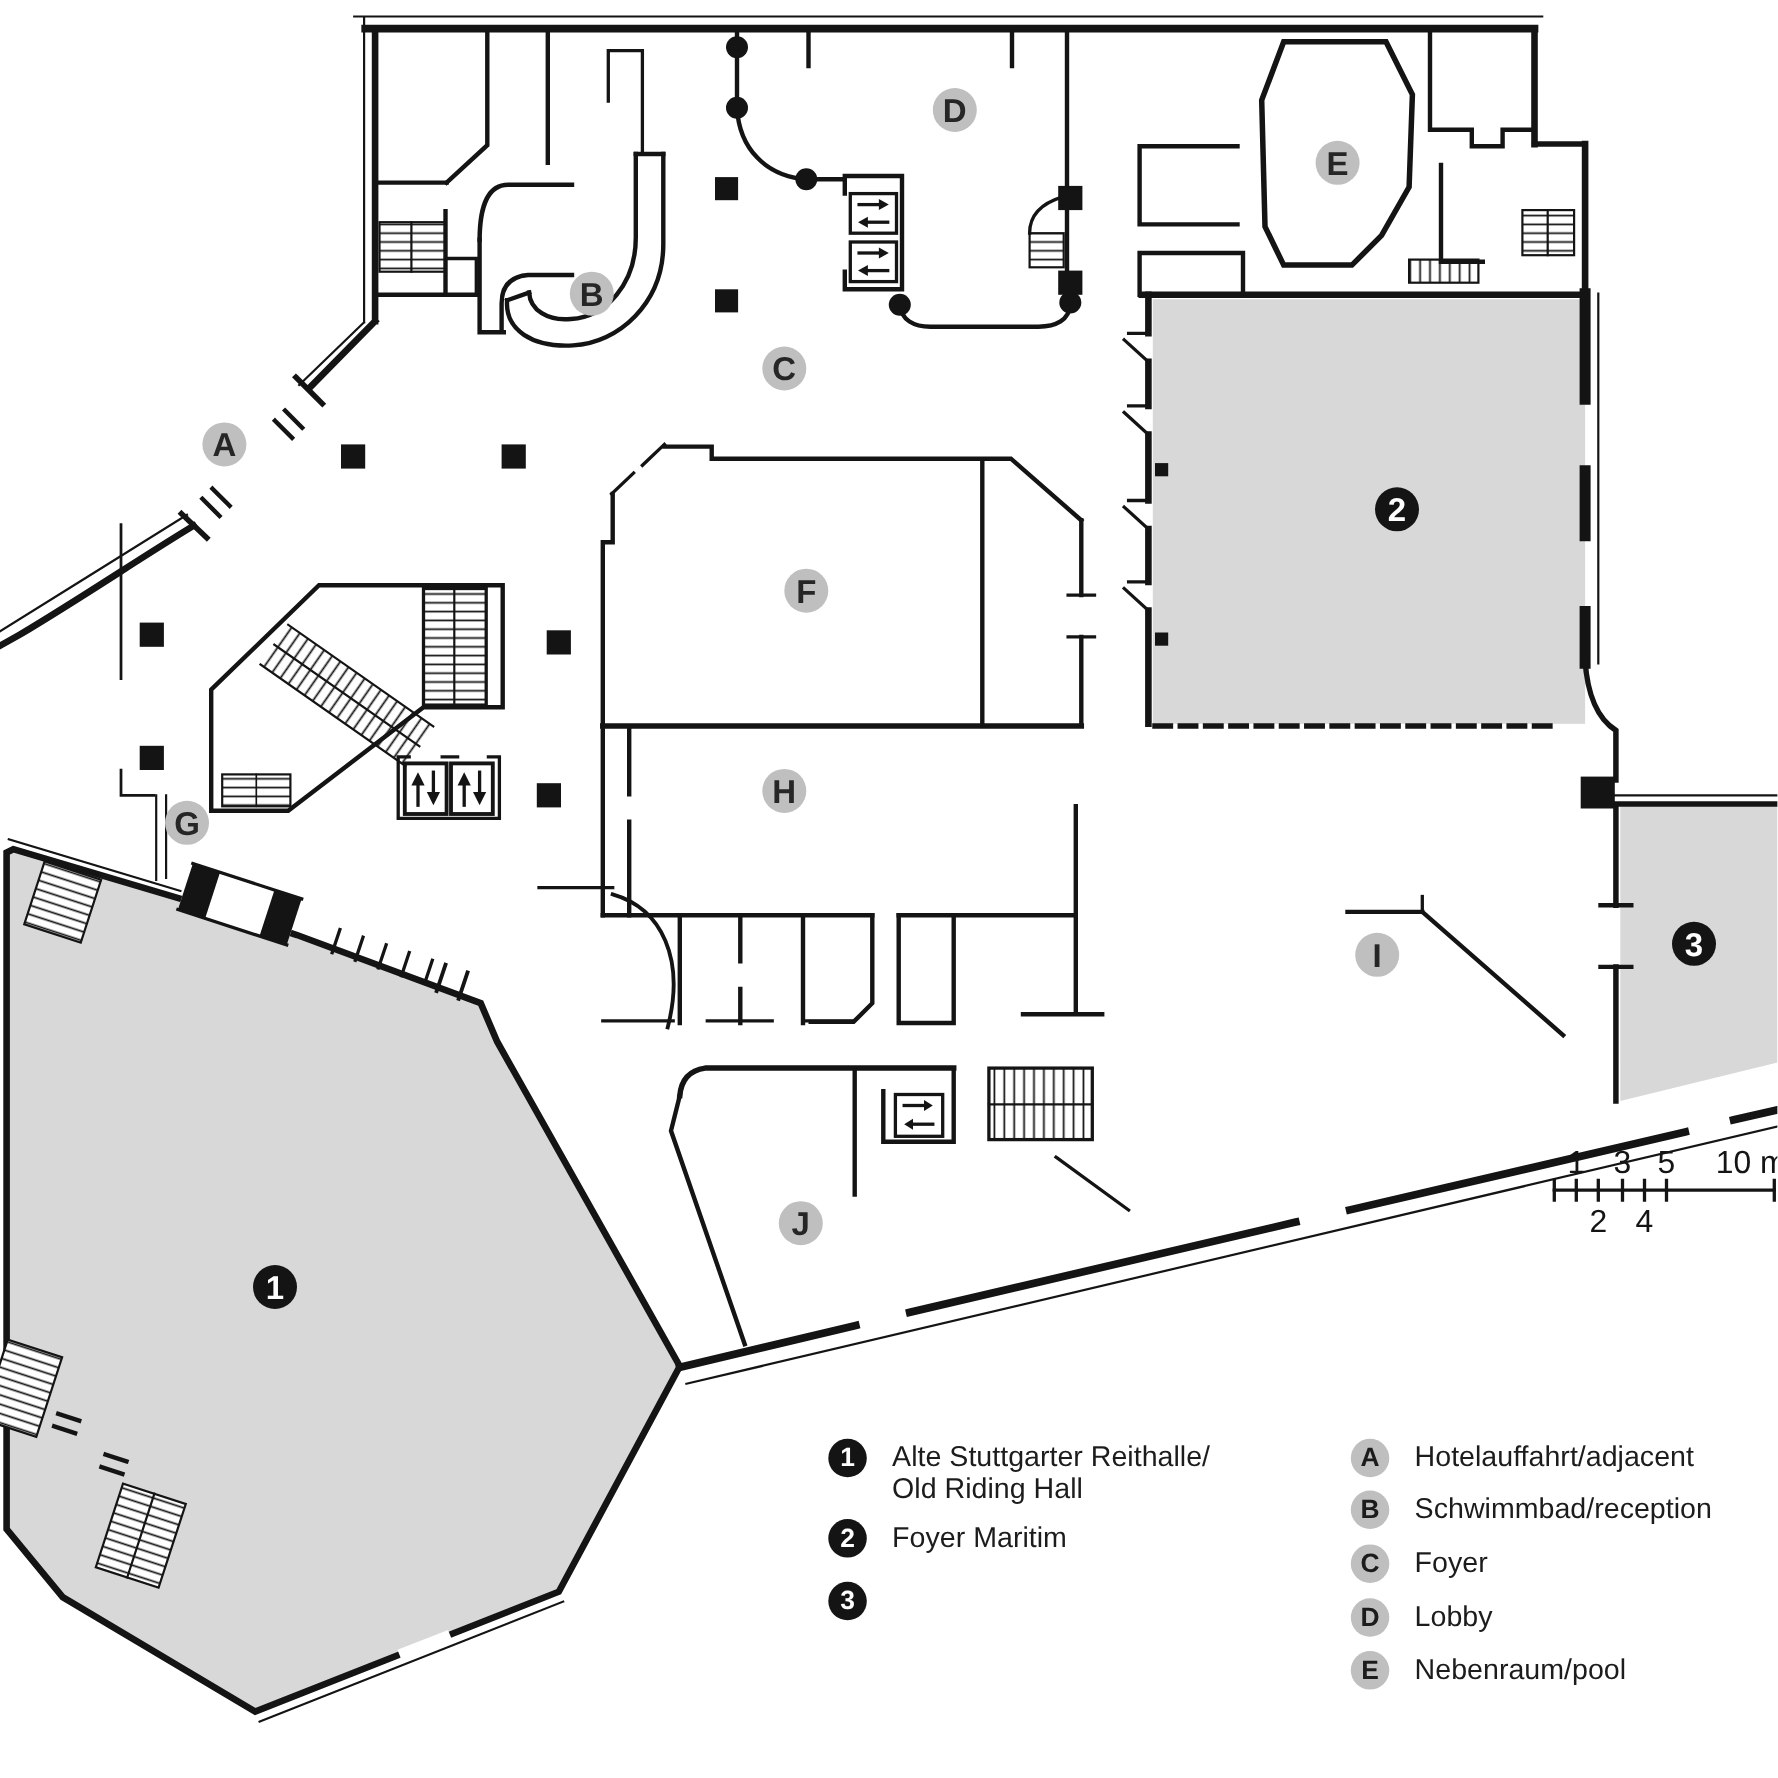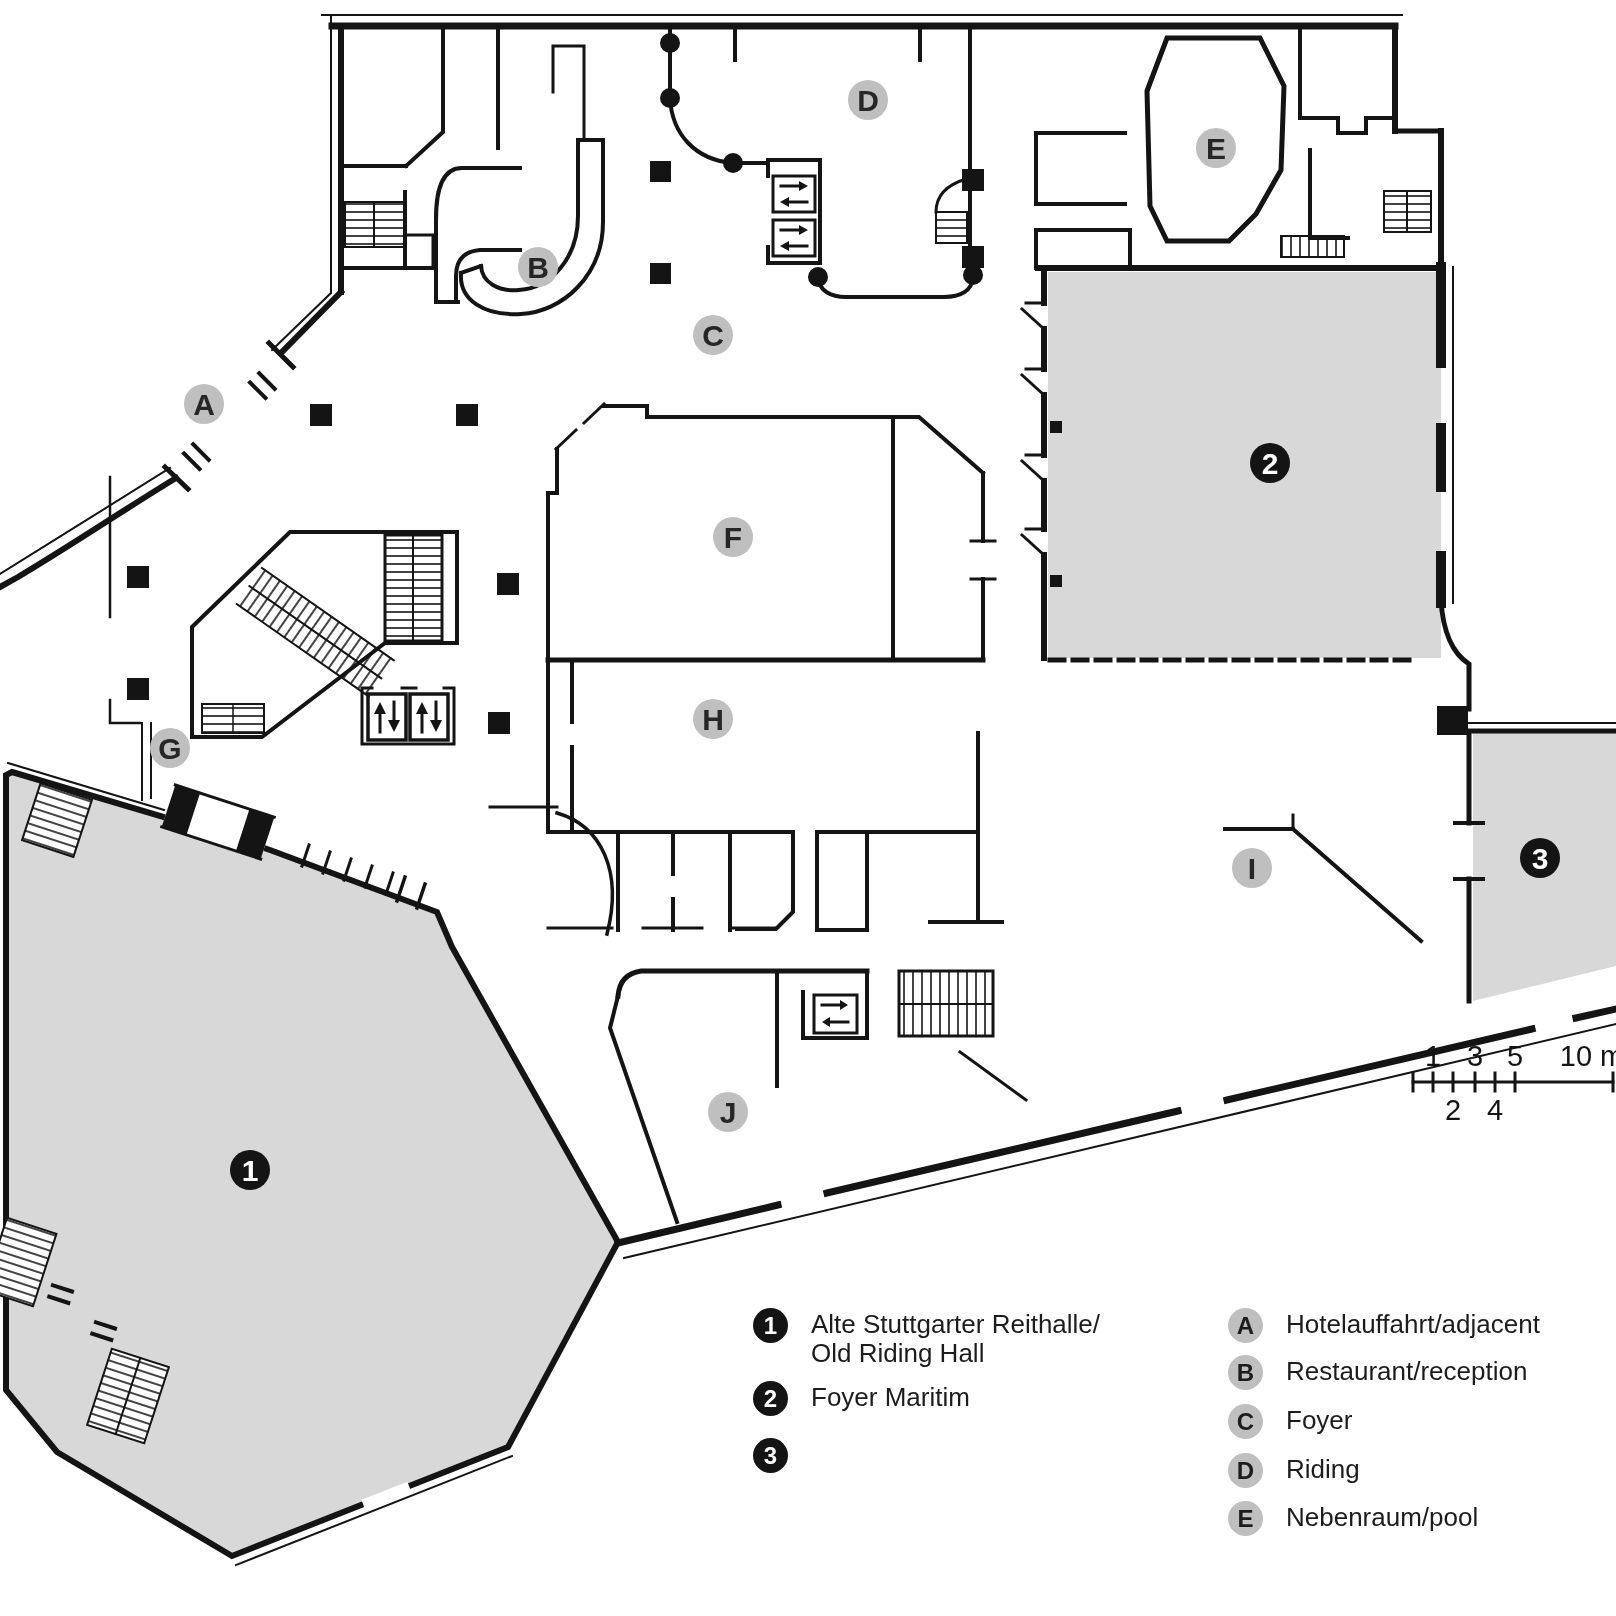--- a/index.html
+++ b/index.html
@@ -364,28 +364,28 @@
         <div class="legend-sym num">3</div>
       </div>
     </div>
 <div class="legend-col" id="legend-lettered" style="left:1228px;top:0;width:380px;">
       <div class="legend-row" style="top: 1308px; left: 0px;">
         <div class="legend-sym let">A</div>
         <div class="legend-text">Hotelauffahrt/adjacent</div>
       </div>
       <div class="legend-row" style="top: 1355px; left: 0px;">
         <div class="legend-sym let">B</div>
-        <div class="legend-text">Restaurant/reception</div>
+        <div class="legend-text">Schwimmbad/reception</div>
       </div>
       <div class="legend-row" style="top: 1404px; left: 0px;">
         <div class="legend-sym let">C</div>
         <div class="legend-text">Foyer</div>
       </div>
       <div class="legend-row" style="top: 1453px; left: 0px;">
         <div class="legend-sym let">D</div>
-        <div class="legend-text">Riding</div>
+        <div class="legend-text">Lobby</div>
       </div>
       <div class="legend-row" style="top: 1501px; left: 0px;">
         <div class="legend-sym let">E</div>
         <div class="legend-text">Nebenraum/pool</div>
       </div>
     </div>
 </div>
 
 </body></html>

